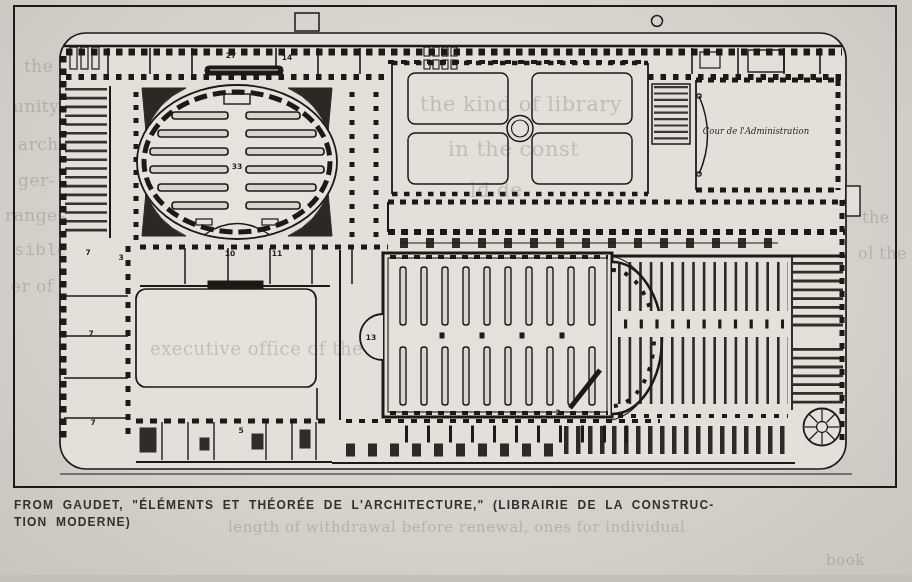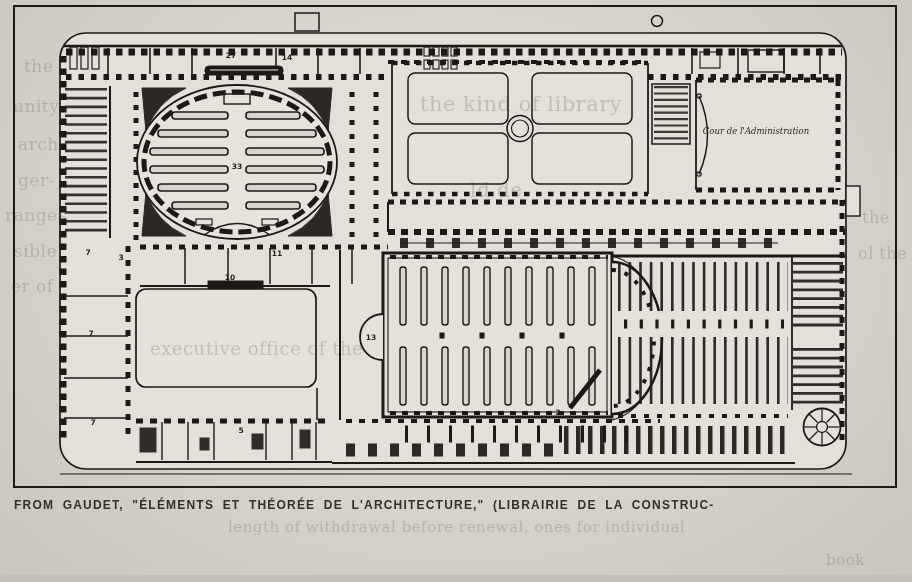--- a/index.html
+++ b/index.html
@@ -252,43 +252,45 @@
 
     </g>
   </svg>
 
   <div id="ghost-layer">
       <span class="ghost" style="left: 24px; top: 56px; font-size: 17px;">the</span>
       <span class="ghost" style="left: 13px; top: 96px; font-size: 17px;">unity</span>
       <span class="ghost" style="left: 18px; top: 134px; font-size: 17px;">arch</span>
       <span class="ghost" style="left: 18px; top: 170px; font-size: 17px;">ger-</span>
       <span class="ghost" style="left: 5px; top: 205px; font-size: 17px;">ranges</span>
-      <span class="ghost" style="left: 14px; top: 241px; font-size: 17px;">sible</span>
+      <span class="ghost" style="left: 14px; top: 241px; font-size: 17px; font-family: Liberation Mono, monospace;">sible</span>
       <span class="ghost" style="left: 11px; top: 276px; font-size: 17px;">er of</span>
       <span class="ghost" style="left: 420px; top: 92px; font-size: 21px;">the kind of library</span>
+      <span class="ghost" style="left: 448px; top: 137px; font-size: 21px;">in the const</span>
       <span class="ghost" style="left: 470px; top: 178px; font-size: 20px;">ld de</span>
       <span class="ghost" style="left: 150px; top: 338px; font-size: 18px;">executive office of the</span>
       <span class="ghost" style="left: 862px; top: 208px; font-size: 16px;">the</span>
       <span class="ghost" style="left: 858px; top: 244px; font-size: 16px;">ol the</span>
       <span class="ghost" style="left: 228px; top: 518px; font-size: 15px;">length of withdrawal before renewal, ones for individual</span>
       <span class="ghost" style="left: 826px; top: 551px; font-size: 15px;">book</span>
     </div>
   <div id="label-layer">
       <span class="roomnum" style="left: 231px; top: 56px;">27</span>
       <span class="roomnum" style="left: 287px; top: 58px;">14</span>
       <span class="roomnum" style="left: 237px; top: 167px;">33</span>
       <span class="roomnum" style="left: 121px; top: 258px;">3</span>
-      <span class="roomnum" style="left: 230px; top: 254px; margin-top: 24px;">10</span>
+      <span class="roomnum" style="left: 230px; top: 254px;">10</span>
       <span class="roomnum" style="left: 277px; top: 254px;">11</span>
       <span class="roomnum" style="left: 371px; top: 338px;">13</span>
       <span class="roomnum" style="left: 88px; top: 253px;">7</span>
       <span class="roomnum" style="left: 91px; top: 334px;">7</span>
       <span class="roomnum" style="left: 93px; top: 423px;">7</span>
       <span class="roomnum" style="left: 241px; top: 431px;">5</span>
       <span class="roomnum" style="left: 558px; top: 413px;">2</span>
     </div>
 
   <div id="caption">
     <div class="credit">FROM GAUDET, "ÉLÉMENTS ET THÉORÉE DE L'ARCHITECTURE," (LIBRAIRIE DE LA CONSTRUC-</div>
+    <div class="credit">TION MODERNE)</div>
   </div>
 
   <div id="bottom-band"></div>
 </div>
 
 </body></html>

